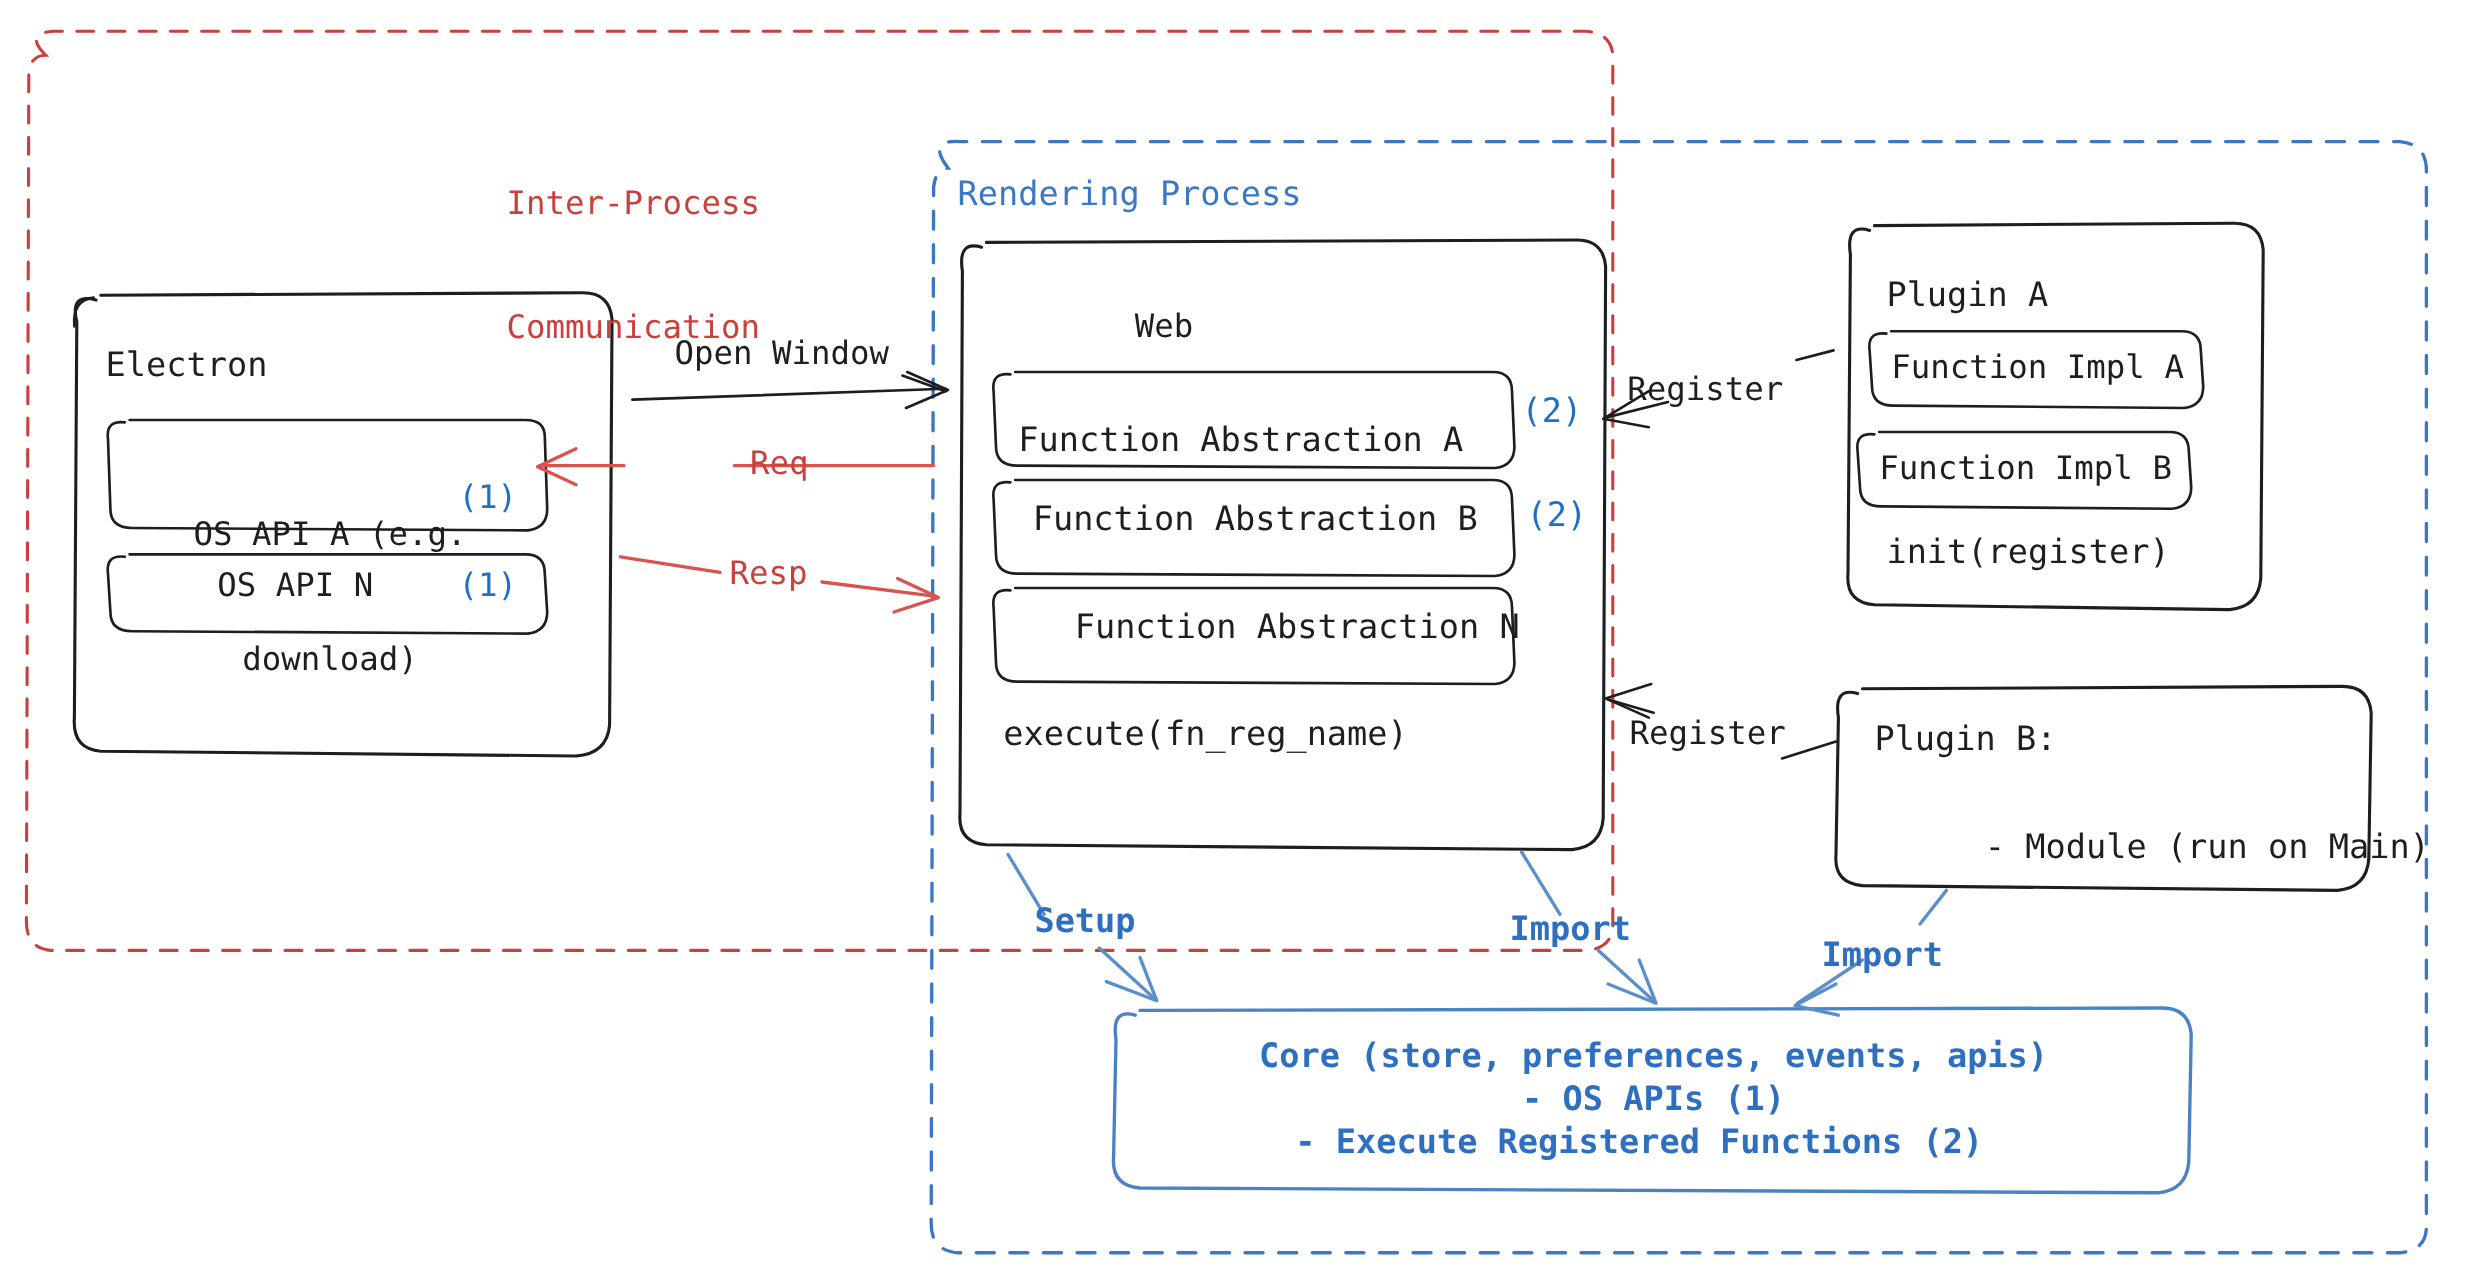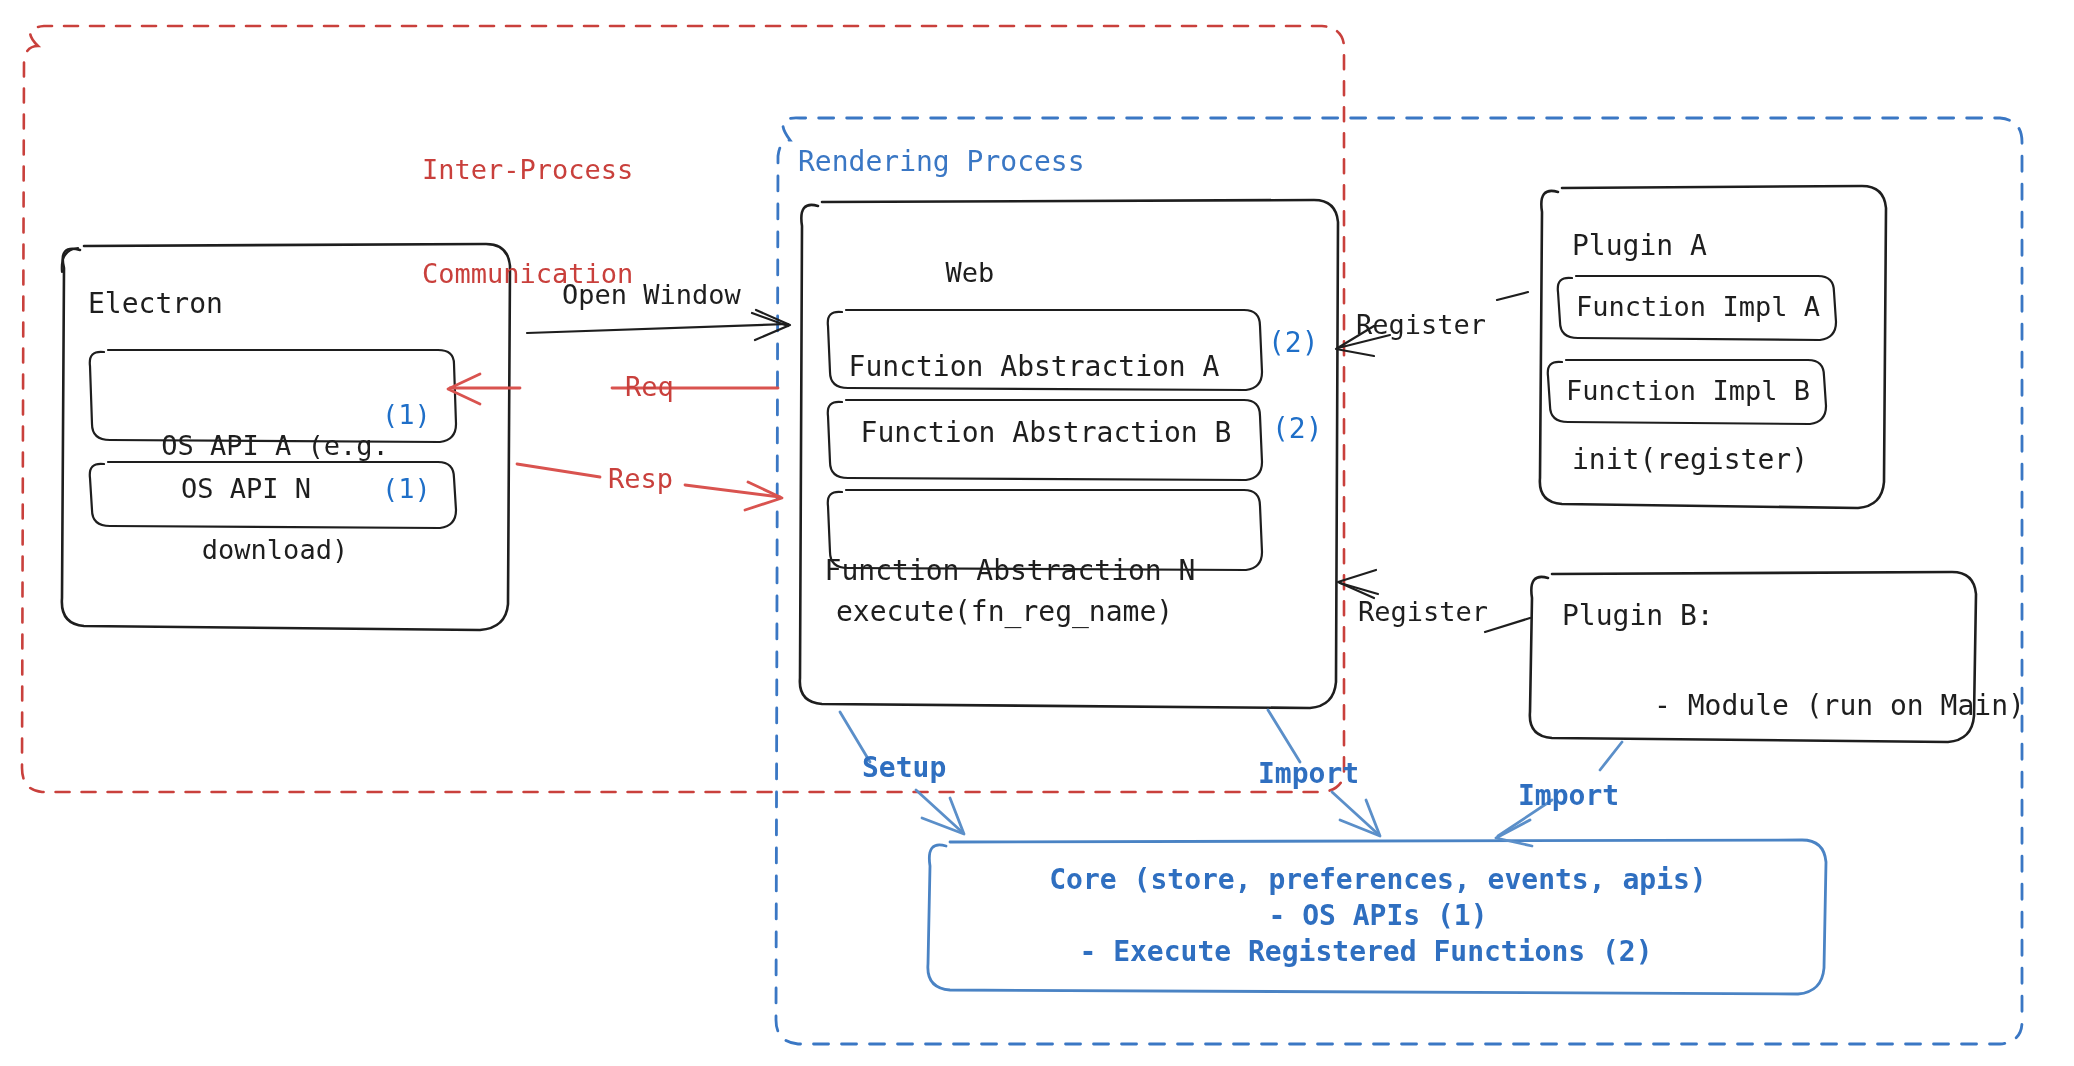--- a/index.html
+++ b/index.html
@@ -186,21 +186,21 @@
   <div class="lbl blue-b t27" style="left:1518px; top:778px;">Import</div>
 
   <div class="lbl t26 ctr" style="left:880px; top:256px; width:180px;">Web</div>
 
   <div class="lbl t27 ctr" style="left:824px; top:325px; width:420px;margin-top:24px;">Function Abstraction A</div>
   <div class="lbl t27 blue-m" style="left:1268px; top:325px;">(2)</div>
 
   <div class="lbl t27 ctr" style="left:836px; top:415px; width:420px;">Function Abstraction B</div>
   <div class="lbl t27 blue-m" style="left:1272px; top:411px;">(2)</div>
 
-  <div class="lbl t27 ctr" style="left:800px; top:505px; width:420px;margin-top:48px;">Function Abstraction N</div>
+  <div class="lbl t27 ctr" style="left:871px; top:505px; width:420px;">Function Abstraction N</div>
 
   <div class="lbl t27" style="left:836px; top:594px;">execute(fn_reg_name)</div>
 
   <div class="lbl t27" style="left:1572px; top:228px;">Plugin A</div>
   <div class="lbl t26 ctr" style="left:1568px; top:290px; width:260px;">Function Impl A</div>
   <div class="lbl t26 ctr" style="left:1558px; top:374px; width:260px;">Function Impl B</div>
   <div class="lbl t27" style="left:1572px; top:442px;">init(register)</div>
 
   <div class="lbl t27" style="left:1562px; top:598px;">Plugin B:</div>
   <div class="lbl t27" style="left:1654px; top:688px;">- Module (run on Main)</div>

